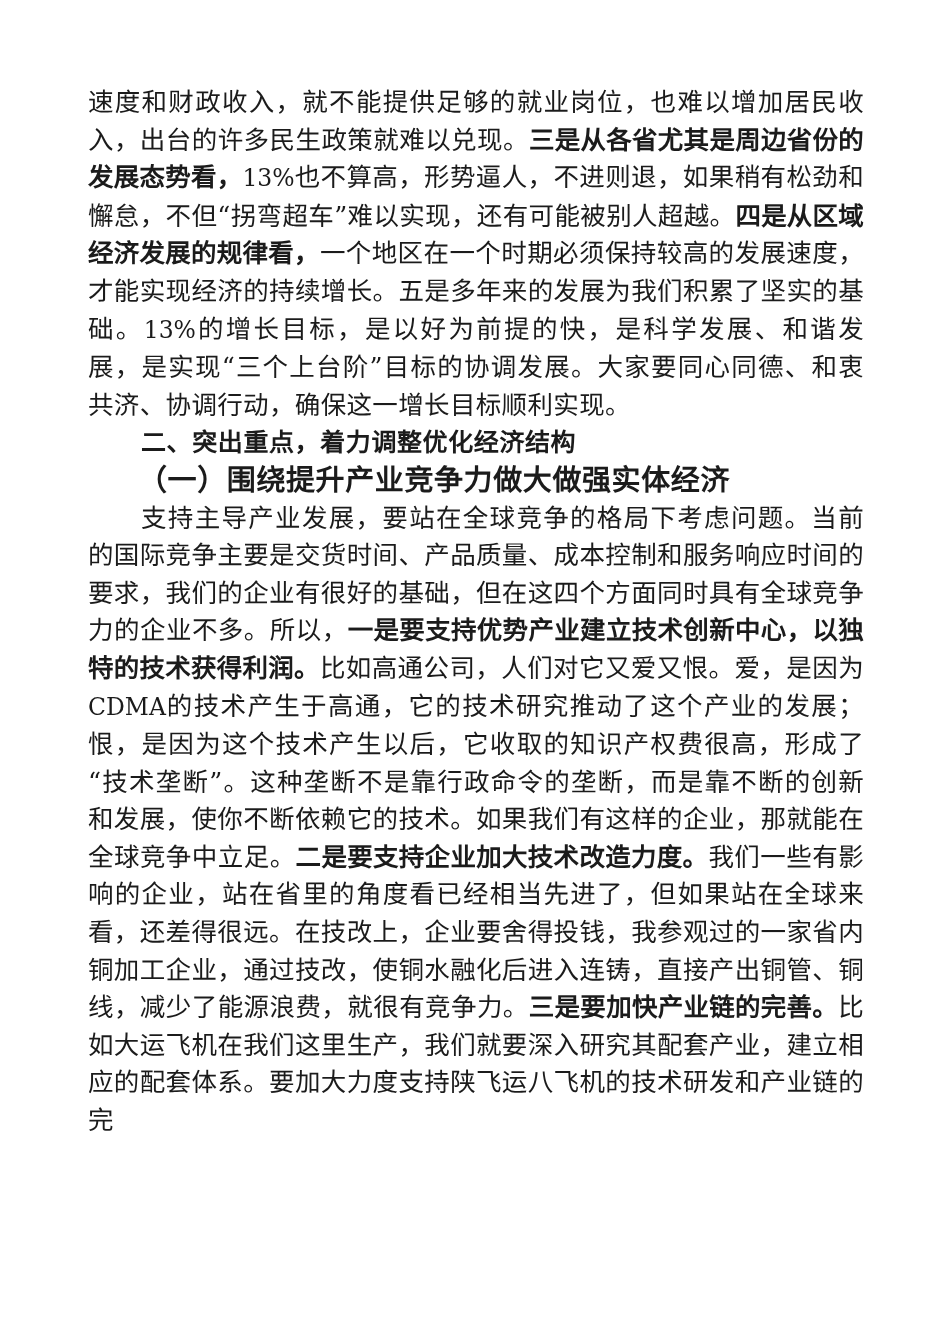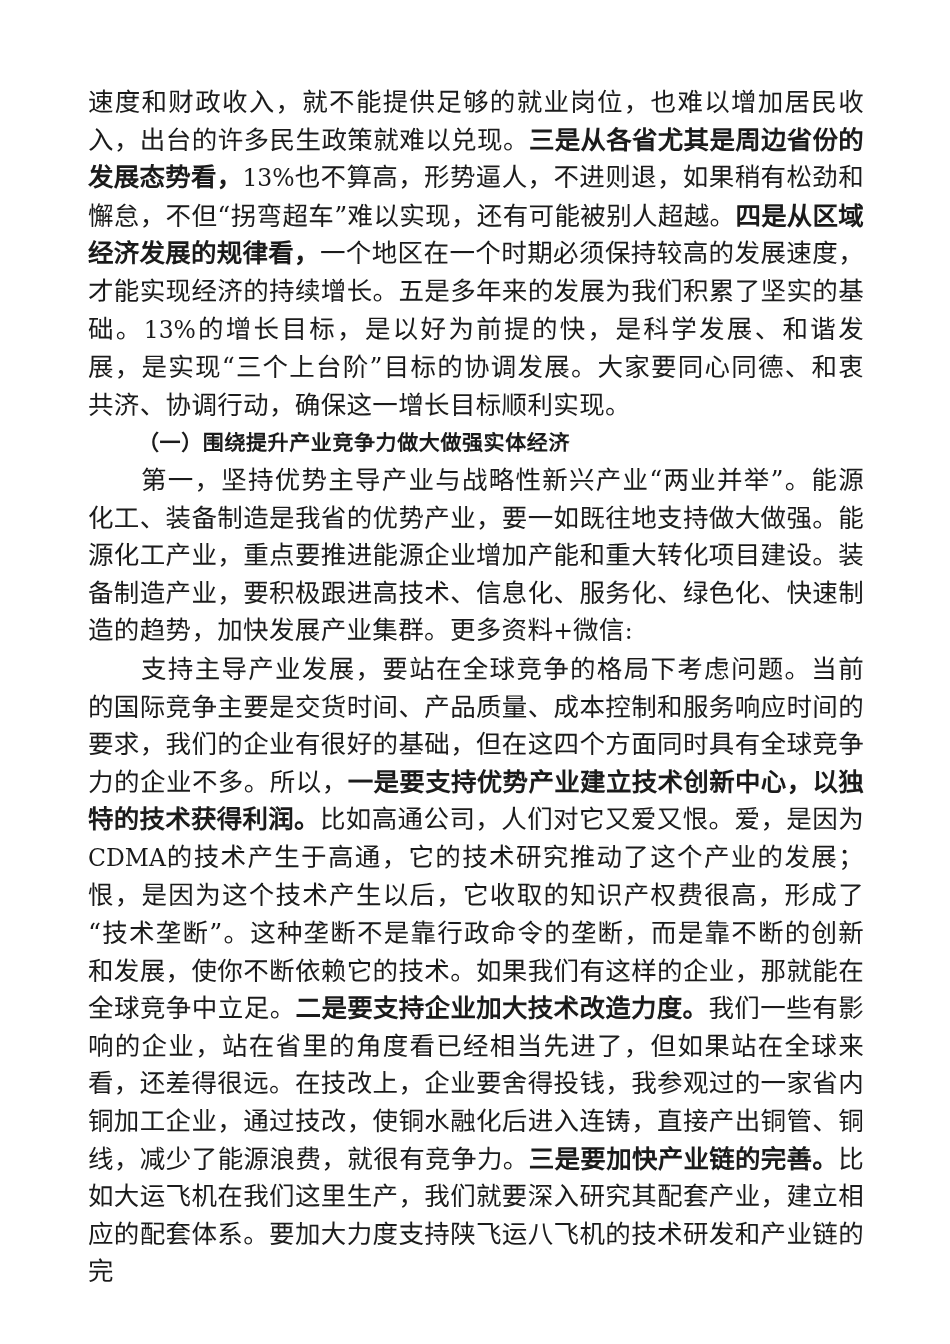--- a/index.html
+++ b/index.html
@@ -77,40 +77,40 @@
     font-weight: 700;
     font-size: 25px;
     letter-spacing: 0.6px;
     text-align: left;
   }
 
   .heading-2 {
     text-indent: 50px;
     font-family: "DejaVu Serif", "Liberation Serif", serif;
     font-weight: 700;
-    font-size: 21px;
+    font-size: 29px;
     letter-spacing: 0.6px;
     text-align: left;
   }
 
   
   .para:last-child {
     margin-bottom: 0;
   }
 </style>
 </head>
 <body>
 
 <div class="page">
   <div class="text-block">
 
     <p class="para no-indent"><span>速度和财政收入，就不能提供足够的就业岗位，也难以增加居民收入，出台的许多民生政策就难以兑现。</span><span class="em">三是从各省尤其是周边省份的发展态势看，</span><span class="latin">13%</span><span>也不算高，形势逼人，不进则退，如果稍有松劲和懈怠，不但“拐弯超车”难以实现，还有可能被别人超越。</span><span class="em">四是从区域经济发展的规律看，</span><span>一个地区在一个时期必须保持较高的发展速度，才能实现经济的持续增长。五是多年来的发展为我们积累了坚实的基础。</span><span class="latin">13%</span><span>的增长目标，是以好为前提的快，是科学发展、和谐发展，是实现“三个上台阶”目标的协调发展。大家要同心同德、和衷共济、协调行动，确保这一增长目标顺利实现。</span></p>
 
+    <p class="heading-1">二、突出重点，着力调整优化经济结构</p>
 
     <p class="heading-2">（一）围绕提升产业竞争力做大做强实体经济</p>
 
 
-    <p class="para"><span>第一，坚持优势主导产业与战略性新兴产业“两业并举”。能源化工、装备制造是我省的优势产业，要一如既往地支持做大做强。能源化工产业，重点要推进能源企业增加产能和重大转化项目建设。装备制造产业，要积极跟进高技术、信息化、服务化、绿色化、快速制造的趋势，加快发展产业集群。更多资料</span><span class="latin">+</span><span>微信</span><span class="latin">:</span></p>
 
     <p class="para"><span>支持主导产业发展，要站在全球竞争的格局下考虑问题。当前的国际竞争主要是交货时间、产品质量、成本控制和服务响应时间的要求，我们的企业有很好的基础，但在这四个方面同时具有全球竞争力的企业不多。所以，</span><span class="em">一是要支持优势产业建立技术创新中心，以独特的技术获得利润。</span><span>比如高通公司，人们对它又爱又恨。爱，是因为</span><span class="latin">CDMA</span><span>的技术产生于高通，它的技术研究推动了这个产业的发展；恨，是因为这个技术产生以后，它收取的知识产权费很高，形成了“技术垄断”。这种垄断不是靠行政命令的垄断，而是靠不断的创新和发展，使你不断依赖它的技术。如果我们有这样的企业，那就能在全球竞争中立足。</span><span class="em">二是要支持企业加大技术改造力度。</span><span>我们一些有影响的企业，站在省里的角度看已经相当先进了，但如果站在全球来看，还差得很远。在技改上，企业要舍得投钱，我参观过的一家省内铜加工企业，通过技改，使铜水融化后进入连铸，直接产出铜管、铜线，减少了能源浪费，就很有竞争力。</span><span class="em">三是要加快产业链的完善。</span><span>比如大运飞机在我们这里生产，我们就要深入研究其配套产业，建立相应的配套体系。要加大力度支持陕飞运八飞机的技术研发和产业链的完</span></p>
 
   </div>
 </div>
 
 </body></html>

